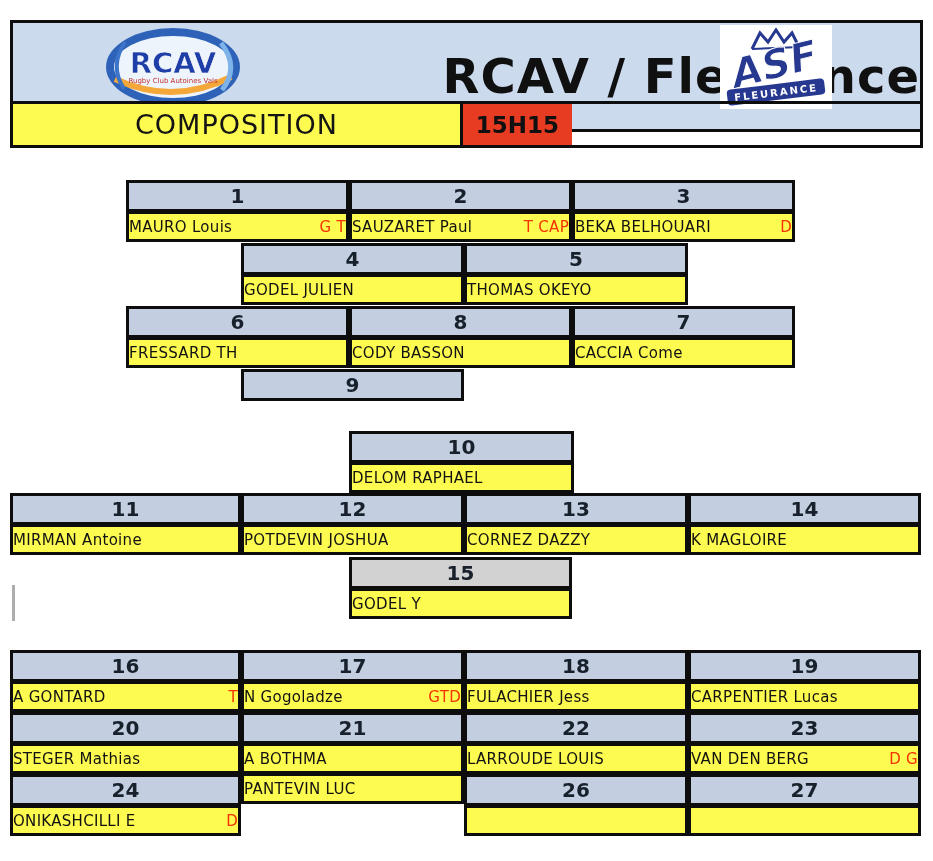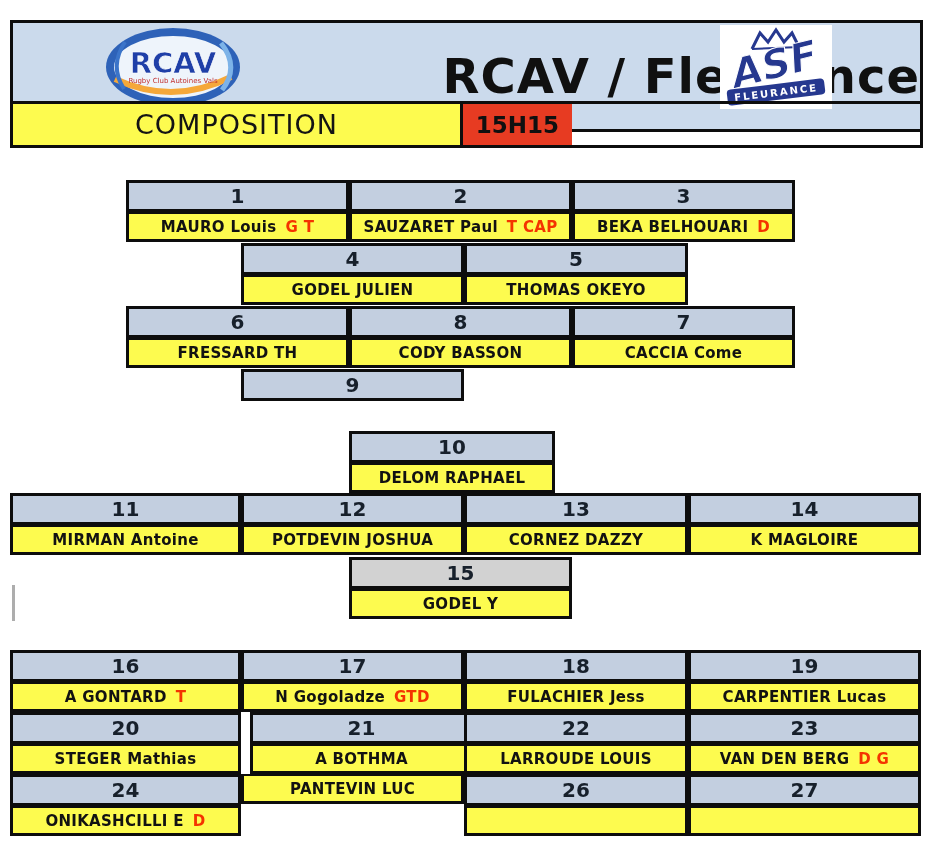--- a/index.html
+++ b/index.html
@@ -32,22 +32,22 @@
   .bar-time{width:112px;background:var(--time-cell-bg);font-size:23px;font-weight:700;color:#101010}
   .bar-date{flex:1;background:var(--name-cell-bg);font-size:21px;font-weight:600;color:#141414}
 
   
   .unit{position:absolute;height:62px}
   .num{height:32px;background:var(--number-cell-bg);border:3px solid var(--line);
     display:flex;align-items:center;justify-content:center;
     font-size:20px;font-weight:600;color:#17202b}
   .unit.gray .num{background:var(--fullback-cell-bg)}
   .nameCell{height:30px;background:var(--name-cell-bg);border:3px solid var(--line);border-top-width:2px;
-    display:flex;align-items:center;justify-content:center;
-    font-size:15px;font-weight:700;color:#121212;letter-spacing:.3px}
+    display:flex;align-items:center;justify-content:space-between;
+    font-size:15px;font-weight:400;color:#121212;letter-spacing:.3px}
   .nm{white-space:pre}
   .fl{white-space:pre;color:var(--flag-text);margin-left:9px}
   .fl:empty{display:none}
 
   .tick{position:absolute;left:12px;top:585px;width:3px;height:36px;background:#adadad}
 </style>
 </head>
 <body>
 
 <div class="page">
@@ -133,21 +133,21 @@
     <div class="num">7</div>
     <div class="nameCell">
         <span class="nm">CACCIA Come</span>
       </div>
   </div>
 
   <div class="unit" style="left:241px;top:369px;width:223px">
     <div class="num">9</div>
   </div>
 
-  <div class="unit" style="left:349px;top:431px;width:206px">
+  <div class="unit" style="left:349px;top:431px;width:225px">
     <div class="num">10</div>
     <div class="nameCell">
         <span class="nm">DELOM RAPHAEL</span>
       </div>
   </div>
 
   <div class="unit" style="left:10px;top:493px;width:231px">
     <div class="num">11</div>
     <div class="nameCell">
         <span class="nm">MIRMAN Antoine</span>
@@ -207,21 +207,21 @@
         <span class="nm">CARPENTIER Lucas</span>
       </div>
   </div>
 
   <div class="unit" style="left:10px;top:712px;width:231px">
     <div class="num">20</div>
     <div class="nameCell">
         <span class="nm">STEGER Mathias</span>
       </div>
   </div>
-  <div class="unit" style="left:250px;top:712px;width:223px">
+  <div class="unit" style="left:241px;top:712px;width:223px">
     <div class="num">21</div>
     <div class="nameCell">
         <span class="nm">A BOTHMA</span>
       </div>
   </div>
   <div class="unit" style="left:464px;top:712px;width:224px">
     <div class="num">22</div>
     <div class="nameCell">
         <span class="nm">LARROUDE LOUIS</span>
       </div>

